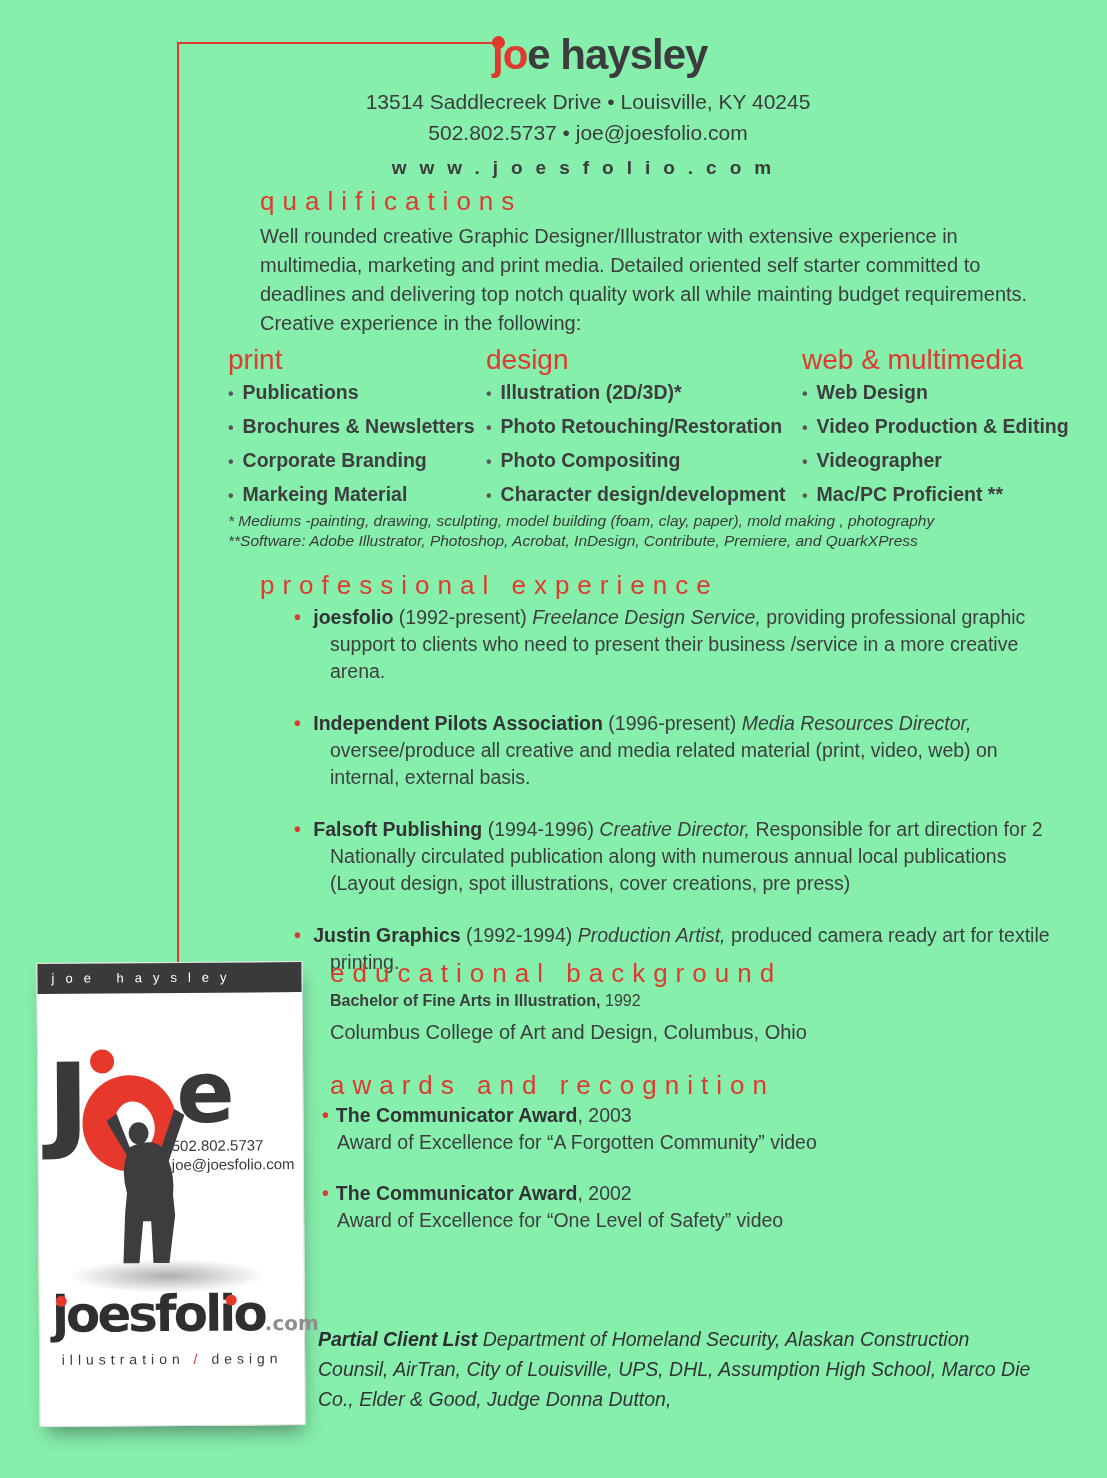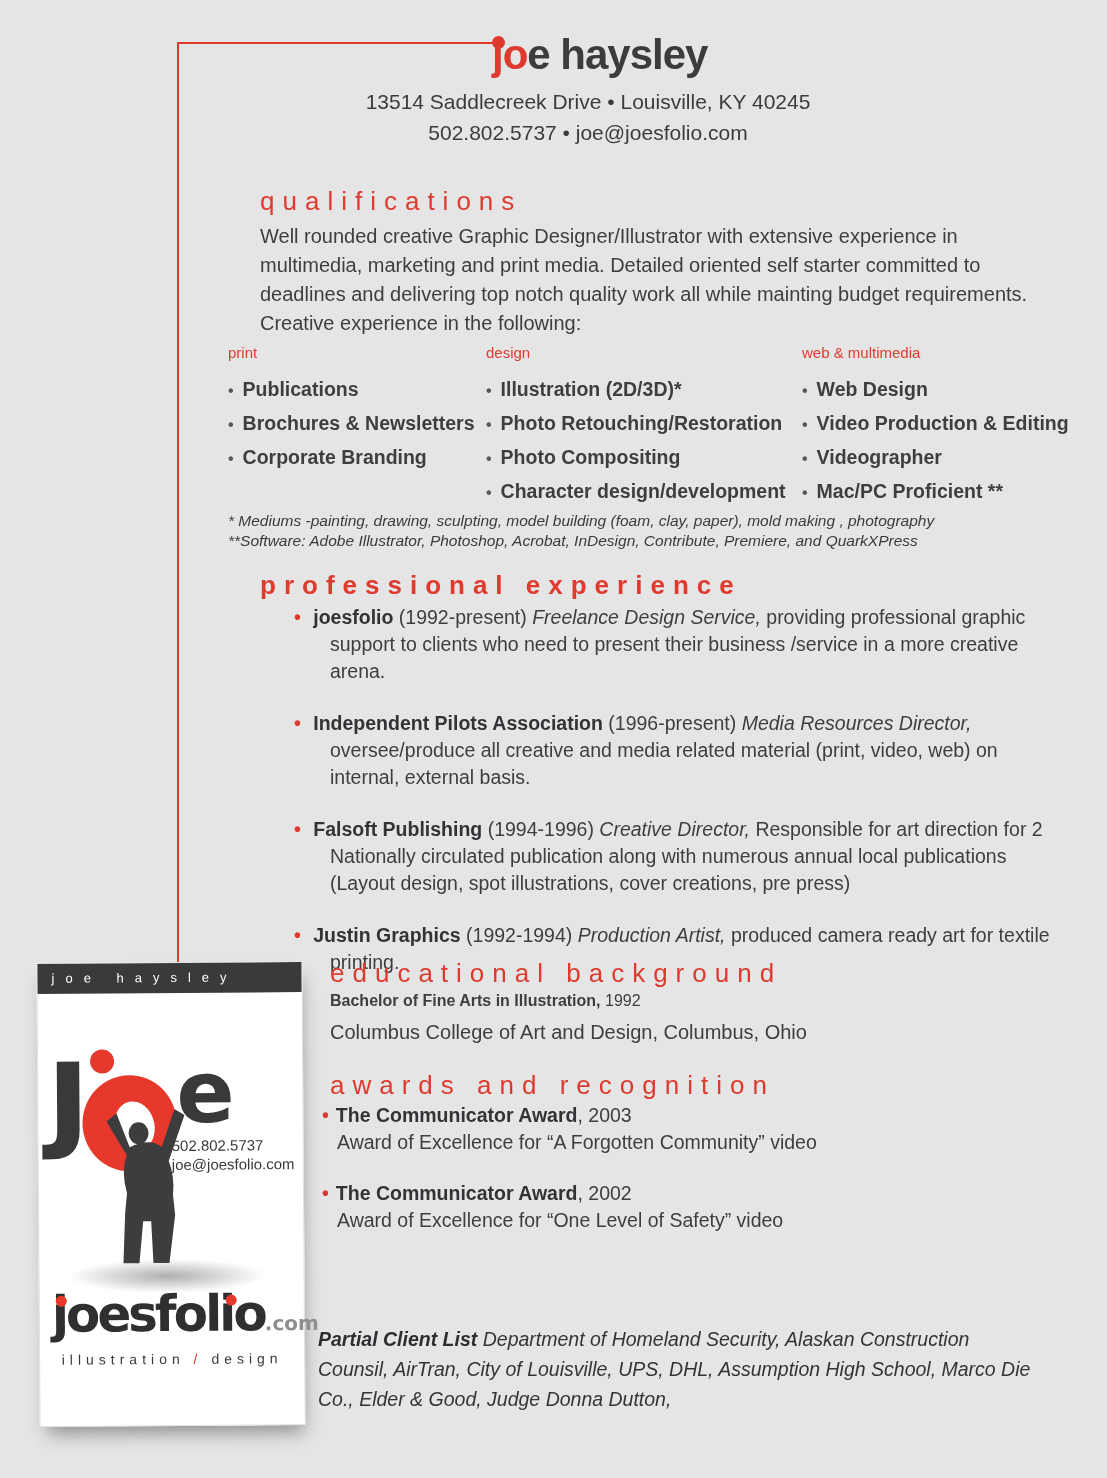--- a/index.html
+++ b/index.html
@@ -1,19 +1,19 @@
 <!DOCTYPE html>
 <html><head>
 <meta charset="utf-8">
 <style>
   html,body{margin:0;padding:0;background:#ffffff;}
   .page{
     position:relative;
     width:1107px;height:1478px;
-    background:#e5e5e5;
+    background:#86efac;
     font-family:"Liberation Sans", sans-serif;
     color:#3e3d40;
     overflow:hidden;
     outline:1px solid #e9e9e9;
   }
   .red{color:#de3a2e;}
 
   
   .vline{position:absolute;left:177px;top:42px;width:2px;height:922px;background:#e0392c;}
   .hline{position:absolute;left:177px;top:42px;width:320px;height:2px;background:#e0392c;}
@@ -27,21 +27,21 @@
   .hdr-block{position:absolute;left:238px;top:90px;width:700px;text-align:center;}
   .hdr-address{font-size:21px;margin-bottom:7px;color:#3c3b3e;}
   .hdr-contact{font-size:21px;margin-bottom:12px;color:#3c3b3e;}
   .hdr-site{font-size:19px;font-weight:bold;letter-spacing:13px;color:#3c3b3e;}
 
   .sec-head{position:absolute;color:#de3a2e;font-size:26px;letter-spacing:8px;line-height:1;}
 
   
   .qual-para{position:absolute;left:260px;top:222px;width:795px;font-size:20px;line-height:29px;}
   .col{position:absolute;top:344px;}
-  .col-head{color:#de3a2e;font-size:15px;margin-bottom:12px;}
+  .col-head{color:#de3a2e;font-size:28px;}
   .col-item{font-size:19.5px;line-height:33px;white-space:nowrap;font-weight:bold;}
   .col-item::before{content:"•";color:#58575a;margin-right:9px;font-size:16px;}
   .footnotes{position:absolute;left:228px;top:511px;font-style:italic;font-size:15.5px;line-height:20px;color:#3b3b3b;}
 
   
   .entries{position:absolute;left:294px;top:604px;width:775px;font-size:19.5px;line-height:27px;}
   .entry{margin:0 0 25px 0;padding-left:36px;text-indent:-36px;}
   .entry::before{content:"•";color:#dd3a2e;margin-right:7px;font-weight:bold;}
   .entry b{color:#333236;}
 
@@ -92,30 +92,32 @@
 <div class="page">
 
   <div class="vline"></div>
   <div class="hline"></div>
   <div class="hline-dot"></div>
 
   <div class="name"><span class="red">jo</span><span>e haysley</span></div>
   <div class="hdr-block">
     <div class="hdr-address">13514 Saddlecreek Drive • Louisville, KY 40245</div>
     <div class="hdr-contact">502.802.5737 • joe@joesfolio.com</div>
+    <div class="hdr-site">www.joesfolio.com</div>
   </div>
 
   <div class="sec-head" style="left:260px;top:188px;">qualifications</div>
   <div class="qual-para">Well rounded creative Graphic Designer/Illustrator with extensive experience in multimedia, marketing and print media. Detailed oriented self starter committed to deadlines and delivering top notch quality work all while mainting budget requirements.  Creative experience in the following:</div>
 
   <div class="col" style="left:228px;">
     <div class="col-head">print</div>
     <div class="col-item">Publications</div>
     <div class="col-item">Brochures &amp; Newsletters</div>
     <div class="col-item">Corporate Branding</div>
+    <div class="col-item">Markeing Material</div>
   </div>
   <div class="col" style="left:486px;">
     <div class="col-head">design</div>
     <div class="col-item">Illustration (2D/3D)*</div>
     <div class="col-item">Photo Retouching/Restoration</div>
     <div class="col-item">Photo Compositing</div>
     <div class="col-item">Character design/development</div>
   </div>
   <div class="col" style="left:802px;">
     <div class="col-head">web &amp; multimedia</div>
@@ -123,21 +125,21 @@
     <div class="col-item">Video Production &amp; Editing</div>
     <div class="col-item">Videographer</div>
     <div class="col-item">Mac/PC Proficient **</div>
   </div>
 
   <div class="footnotes">
     <div>* Mediums -painting, drawing, sculpting, model building (foam, clay, paper), mold making , photography</div>
     <div>**Software: Adobe Illustrator, Photoshop, Acrobat, InDesign, Contribute,  Premiere, and QuarkXPress</div>
   </div>
 
-  <div class="sec-head" style="left:260px;top:572px;font-weight:bold;">professional experience</div>
+  <div class="sec-head" style="left:260px;top:572px;">professional experience</div>
   <div class="entries">
     <p class="entry">
       <b>joesfolio</b>
       <span>(1992-present)</span>
       <i>Freelance Design Service,</i>
       <span>providing professional graphic support to clients who need to present their business /service in a more creative arena.</span>
     </p>
     <p class="entry">
       <b>Independent Pilots Association</b>
       <span>(1996-present)</span>

